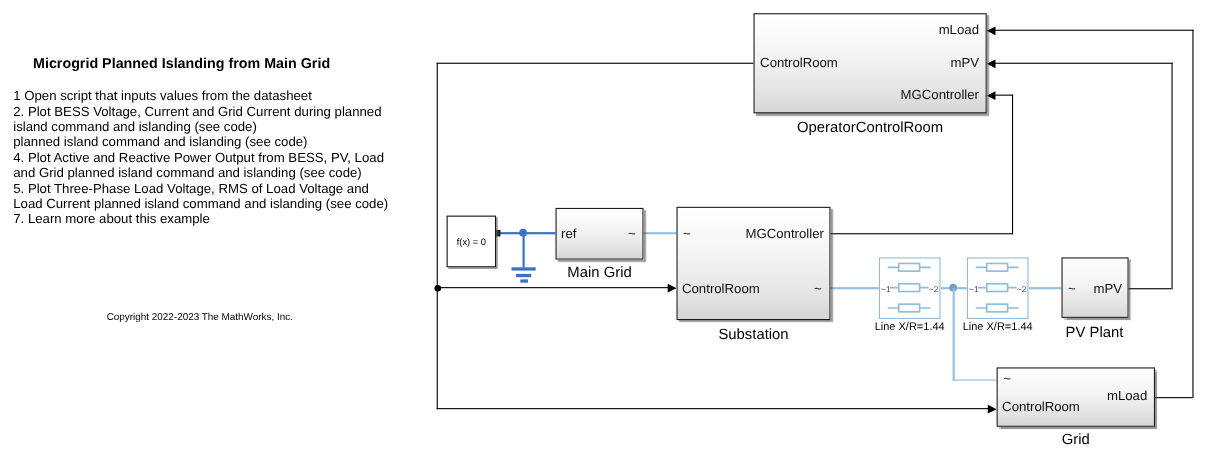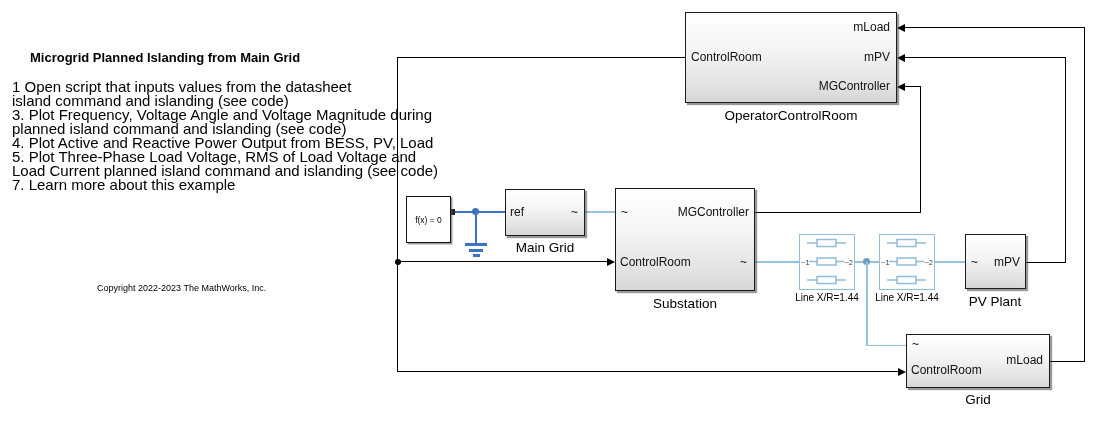--- a/index.html
+++ b/index.html
@@ -3,21 +3,21 @@
 <meta charset="utf-8">
 <style>
   * { margin:0; padding:0; box-sizing:border-box; }
   body { background:#fff; font-family:"Liberation Sans", sans-serif; }
   #canvas {
     position:relative; width:1096px; height:421px; background:#ffffff;
     overflow:hidden; font-family:"Liberation Sans", sans-serif;
   }
   
   .notes-title { position:absolute; left:30px; top:50px; font-size:13px; font-weight:bold; color:#000; white-space:nowrap; }
-  .notes-body  { position:absolute; left:12px; top:80px; font-size:15px; line-height:14px; color:#000; }
+  .notes-body  { position:absolute; left:12px; top:80px; font-size:12px; line-height:14px; color:#000; }
   .notes-copy  { position:absolute; left:97px; top:255px; font-size:9px; color:#000; white-space:nowrap;margin-top:28px; }
 
   
   .sl-block {
     position:absolute;
     background:linear-gradient(180deg,#ffffff 0%,#f5f5f5 40%,#e3e3e3 80%,#d6d6d6 100%);
     border:1.8px solid #1c1c1c;
     box-shadow:2px 2px 1px rgba(70,70,70,0.55);
   }
   .port { position:absolute; font-size:12px; color:#111; white-space:nowrap; line-height:13px; }
@@ -52,24 +52,25 @@
   .fx-nub { position:absolute; left:450px; top:209px; width:5px; height:6px; background:#222; }
 </style>
 </head>
 <body>
 
 <div id="canvas">
 
   <div class="notes-title">Microgrid Planned Islanding from Main Grid</div>
   <div class="notes-body">
       <div class="note-line">1  Open script that inputs values from the datasheet</div>
+      <div class="note-line">2. Plot BESS Voltage, Current and Grid Current during planned</div>
       <div class="note-line">island command and islanding (see code)</div>
-      <div class="note-line">3. Plot Frequency, Voltage Angle and Voltage Magnitude during</div>
       <div class="note-line">planned island command and islanding (see code)</div>
       <div class="note-line">4. Plot Active and Reactive  Power Output from BESS, PV, Load</div>
+      <div class="note-line">and Grid  planned island command and islanding (see code)</div>
       <div class="note-line">5. Plot Three-Phase Load Voltage, RMS of Load Voltage  and</div>
       <div class="note-line">Load Current planned island command and islanding (see code)</div>
       <div class="note-line">7. Learn more about this example</div>
     </div>
   <div class="notes-copy">Copyright 2022-2023 The MathWorks, Inc.</div>
 
   <div class="wire" style="left:397px;top:57px;width:288px;height:1.4px;"></div>
   <div class="wire" style="left:397px;top:57px;width:1.4px;height:315px;"></div>
   <div class="wire" style="left:397px;top:261px;width:211px;height:1.4px;"></div>
   <div class="arr-r" style="left:607px;top:258px;"></div>

